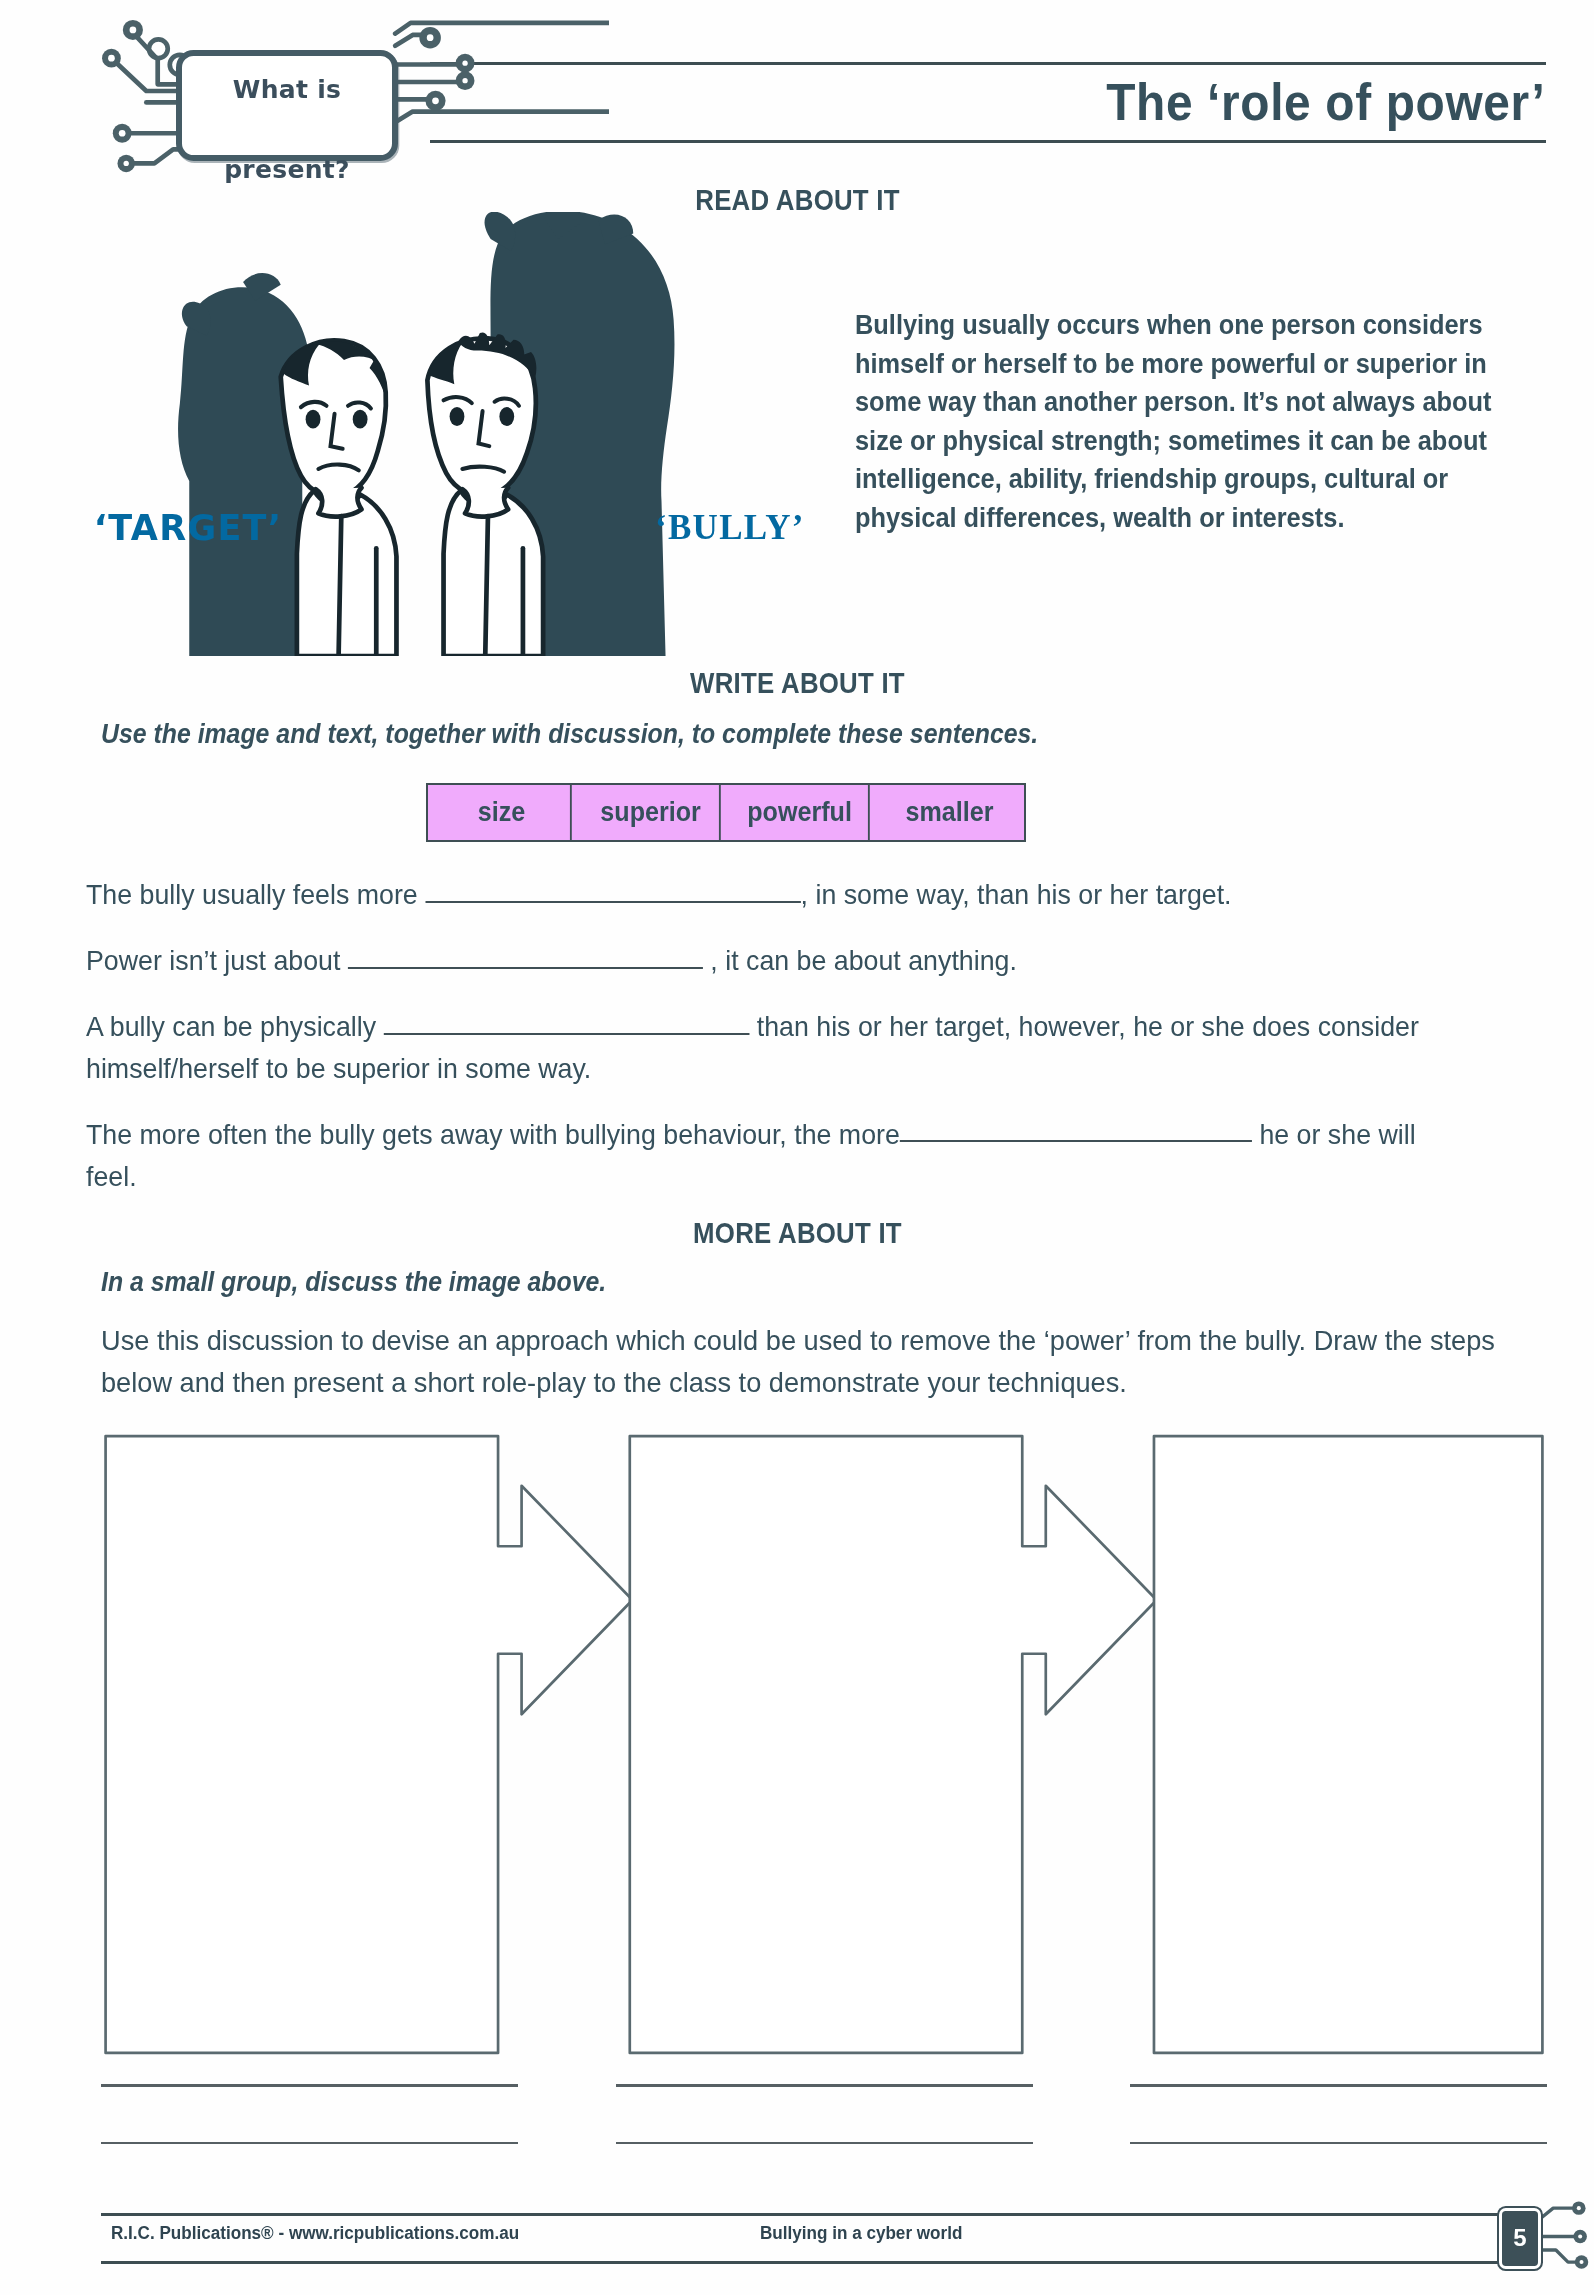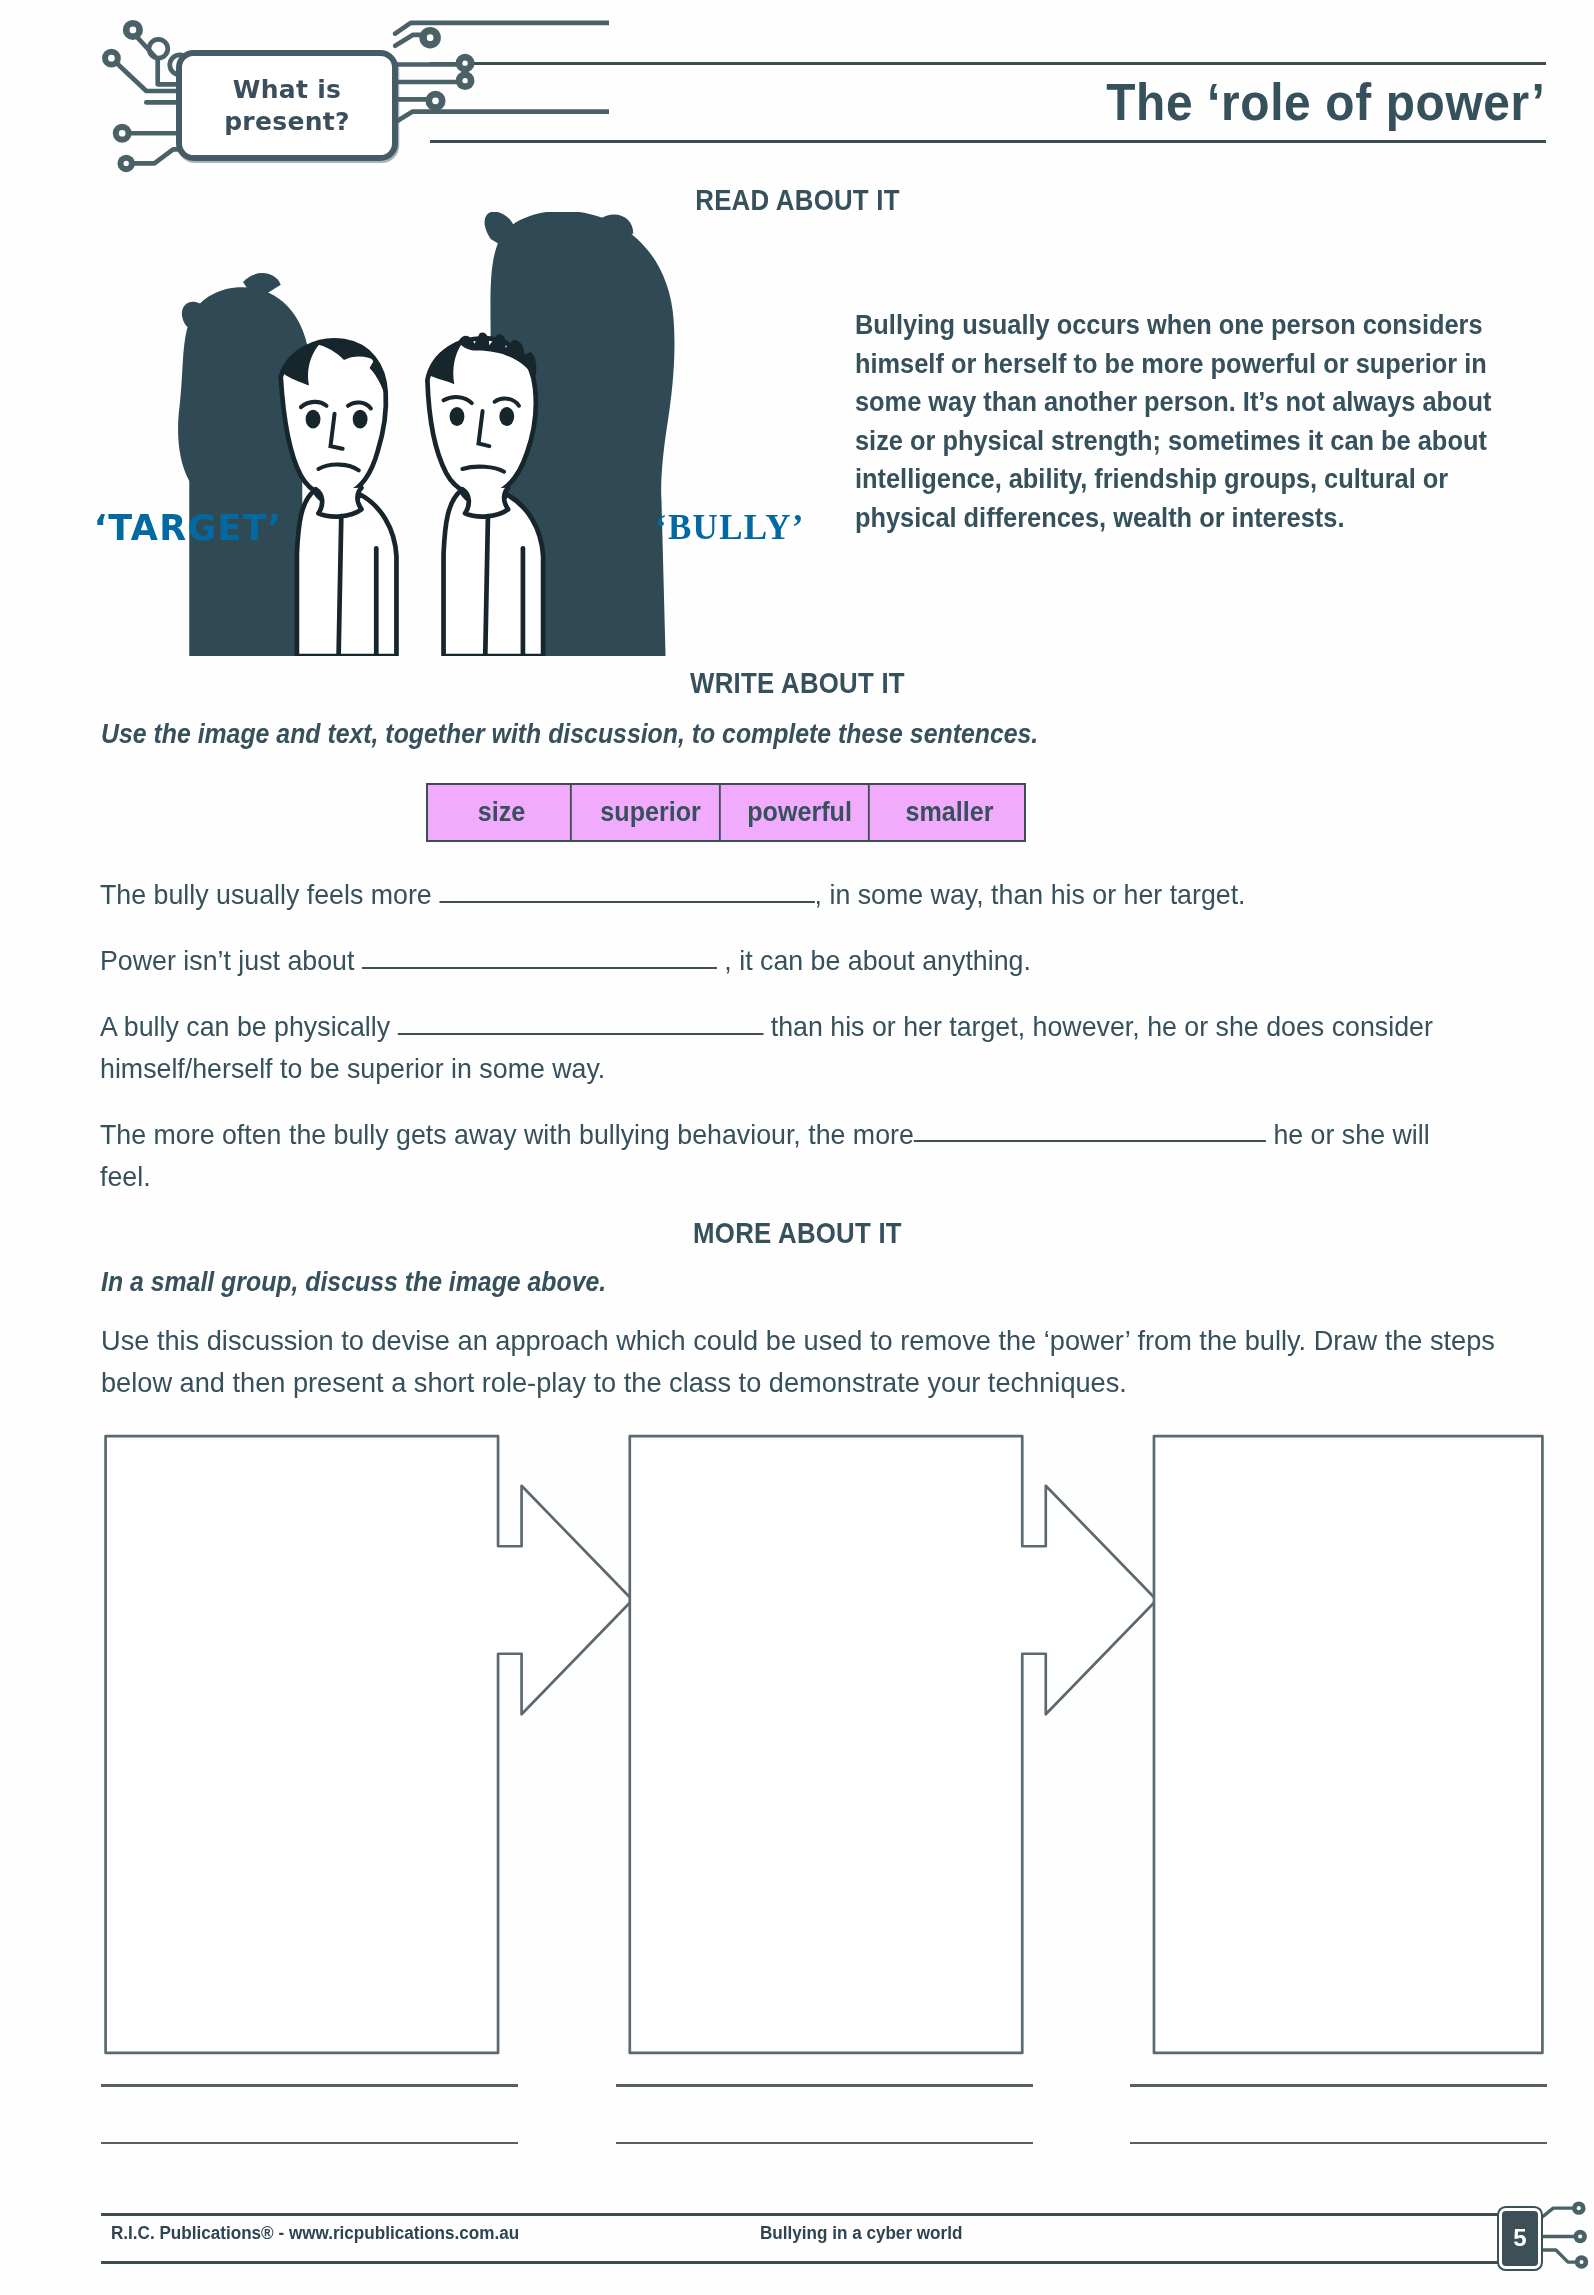--- a/index.html
+++ b/index.html
@@ -78,20 +78,21 @@
     z-index: 4;
     box-shadow: 1.3px 2px 0 rgba(70,92,102,0.45);
   }
   .chip-tab-line {
     font-family: "DejaVu Sans", sans-serif;
     font-weight: 700;
     font-size: 25px;
     letter-spacing: 0.3px;
     color: #3b4e5c;
     line-height: 1.25;
+    margin-top: 48px;
   }
 
   
   .circuit-left, .circuit-right {
     position: absolute;
     top: 0;
     z-index: 3;
   }
   .circuit-left  { left: 94px; }
   .circuit-right { left: 387px; }
@@ -179,21 +180,21 @@
     font-weight: 700;
     font-size: 27px;
     color: #36505c;
     transform: scaleX(0.93);
   }
   .word-bank-cell:last-child { border-right: none; }
 
   
   .sentences {
     position: absolute;
-    left: 100px;
+    left: 86px;
     top: 874px;
     width: 1405px;
   }
   .sentence {
     font-family: "Liberation Sans", sans-serif;
     font-weight: 400;
     font-size: 27.6px;
     line-height: 1.52;
     color: #36505c;
     margin-bottom: 24px;

